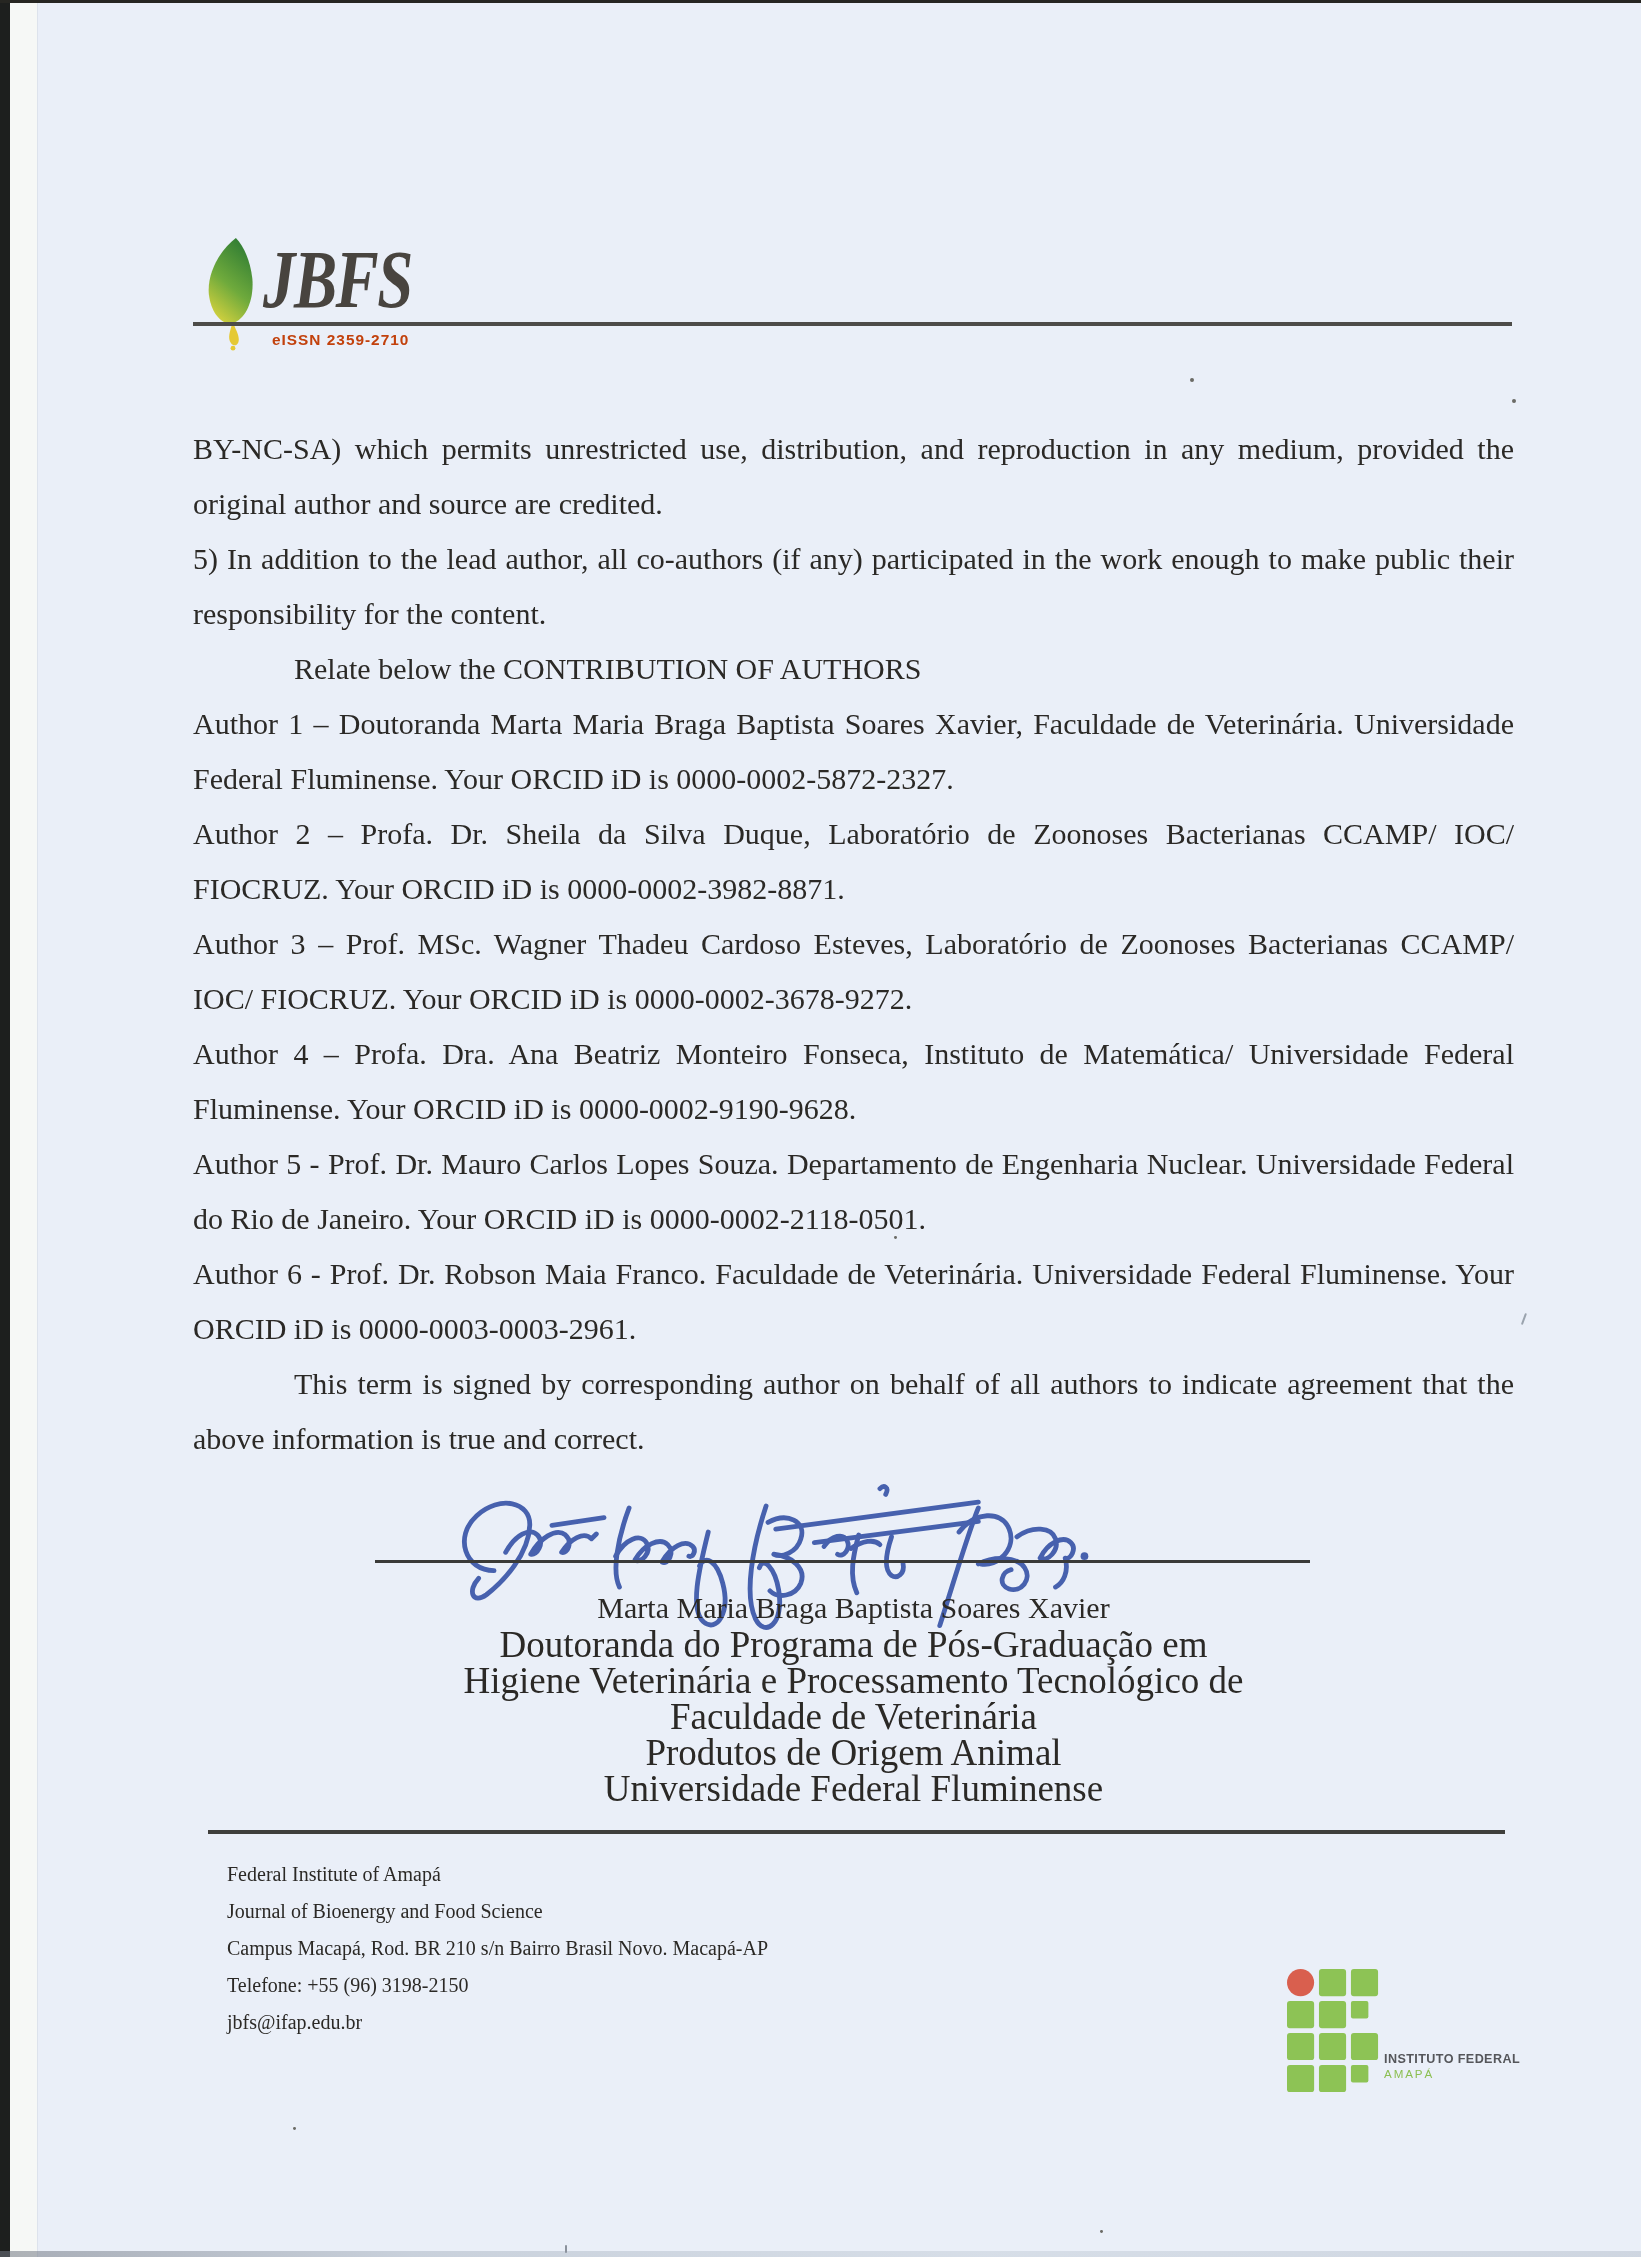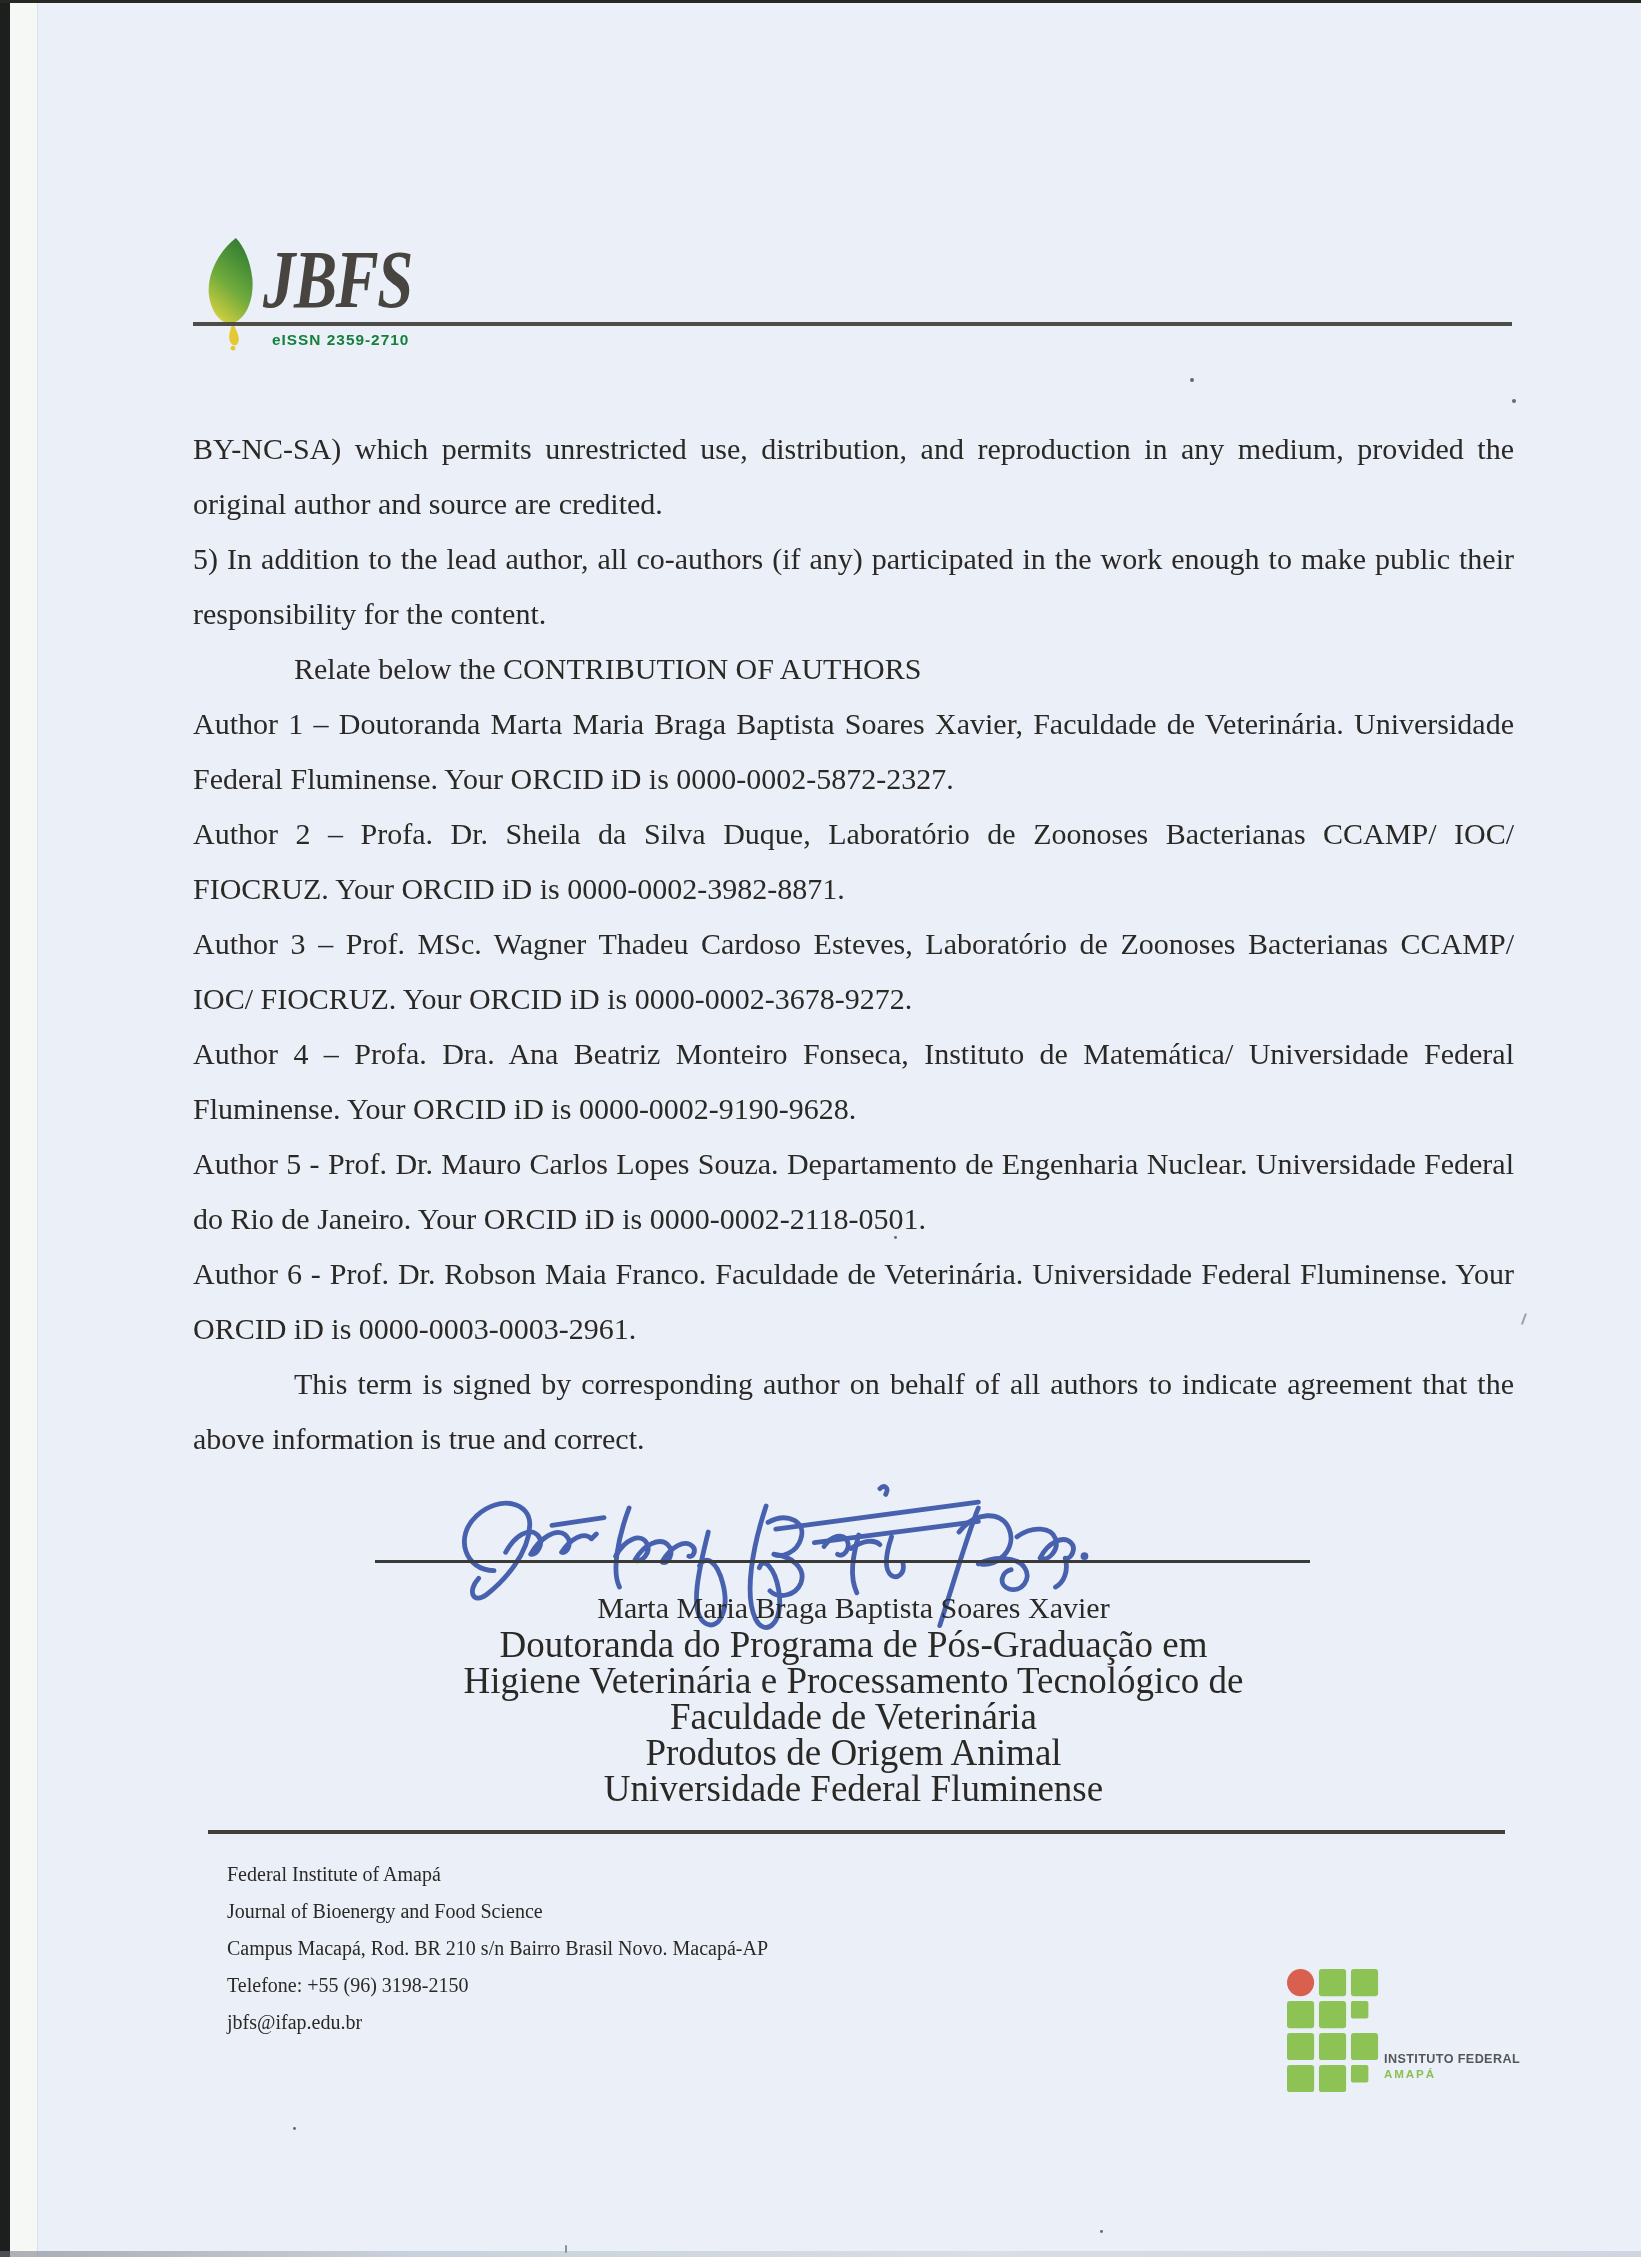--- a/index.html
+++ b/index.html
@@ -22,40 +22,40 @@
   .jbfs{
     position:absolute;left:263px;top:238px;
     font-style:italic;font-weight:bold;font-size:83px;line-height:83px;
     color:#48443f;display:inline-block;transform:scaleX(.78);transform-origin:left top;
     letter-spacing:-1.9px;
   }
   .header-rule{position:absolute;left:193px;top:322px;width:1319px;height:3.9px;background:#4d4c49;}
   .issn{
     position:absolute;left:272px;top:331px;
     font-family:"Liberation Sans","DejaVu Sans",sans-serif;
-    font-size:15.4px;font-weight:bold;color:#15803d;letter-spacing:1px;
+    font-size:15.4px;font-weight:bold;color:#c2410c;letter-spacing:1px;
   }
   
   .body-text{position:absolute;left:193px;top:421px;width:1321px;
     font-size:30px;line-height:55px;text-align:justify;}
   .body-text p{margin:0;}
   .body-text p.indent{text-indent:101px;}
   
   .sig-svg{position:absolute;left:436px;top:1479px;}
   .sig-line{position:absolute;left:375px;top:1560px;width:935px;height:2.9px;background:#3a3a38;}
   .sig-block{position:absolute;left:193px;top:1588px;width:1321px;text-align:center;}
   .sig-name{font-size:30px;line-height:39px;}
   .sig-cred{font-size:37px;line-height:36px;}
   
   .footer-rule{position:absolute;left:208px;top:1830px;width:1297px;height:3.9px;background:#3f3f3c;}
   .footer-lines{position:absolute;left:227px;top:1856px;font-size:20px;line-height:37px;}
   .if-logo{position:absolute;left:1287px;top:1969px;width:232px;height:126px;}
   .if-text{position:absolute;left:97px;top:83px;font-family:"Liberation Sans","DejaVu Sans",sans-serif;white-space:nowrap;}
   .if-text .l1{font-size:12.6px;font-weight:bold;color:#55565a;letter-spacing:0.4px;}
-  .if-text .l2{font-size:11.6px;font-weight:bold;color:#8cbf52;letter-spacing:1.9px;margin-top:1px;}
+  .if-text .l2{font-size:11.6px;font-weight:normal;color:#8cbf52;letter-spacing:1.9px;margin-top:1px;}
   
   .speck{position:absolute;background:#6b6b66;border-radius:50%;}
 </style>
 </head>
 <body>
 
 <div class="scan">
 
   <div class="edge-left"></div>
   <div class="edge-white"></div>

